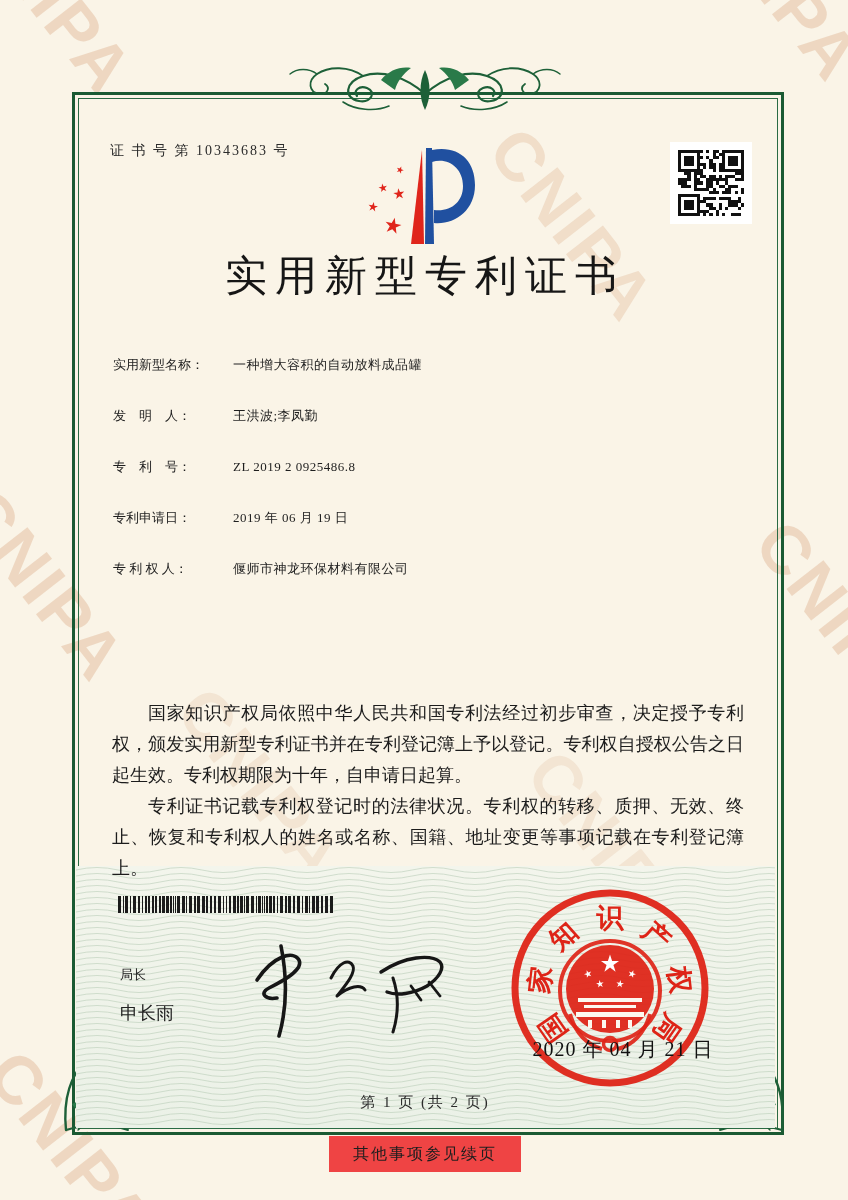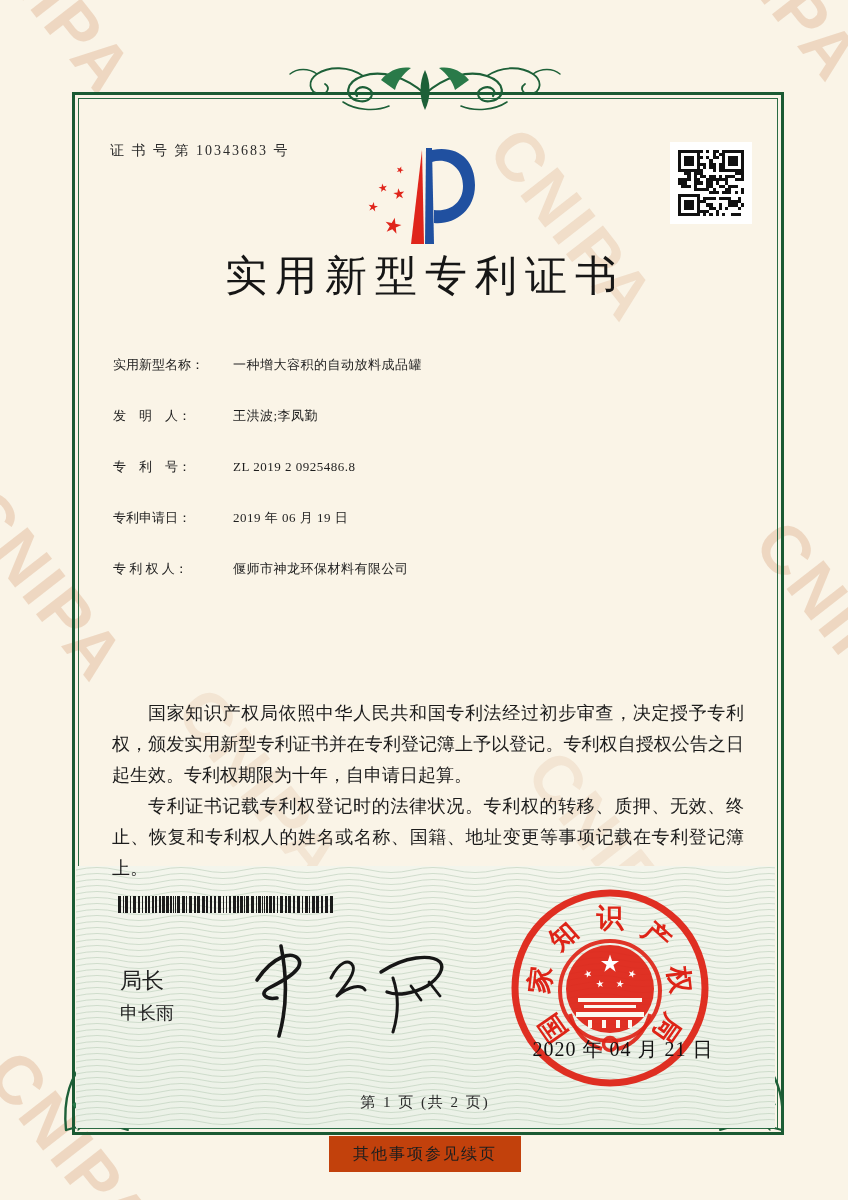--- a/index.html
+++ b/index.html
@@ -70,39 +70,39 @@
     position:absolute;left:76px;top:866px;width:699px;height:262px;
     background:linear-gradient(#f3f5ec,#ebf1e7);z-index:2;
   }
   .barcode{
     position:absolute;left:118px;top:896px;width:220px;height:17px;z-index:3;
     display:flex;align-items:stretch;
   }
   .barcode div{background:#1b1b1b;height:100%;}
   .sig-title{
     position:absolute;left:120px;top:966px;z-index:3;
-    font-family:Liberation Mono, monospace;font-size:22px;color:#222;
+    font-family:Liberation Mono, monospace;font-size:13px;color:#222;
   }
   .sig-name{
     position:absolute;left:120px;top:1001px;z-index:3;
     font-family:"Liberation Sans","DejaVu Sans",sans-serif;font-size:18px;color:#222;
   }
   .signature{position:absolute;left:235px;top:938px;z-index:3;}
   .seal{position:absolute;left:508px;top:886px;z-index:3;}
   .seal-date{
     position:absolute;left:523px;top:1036px;width:200px;z-index:4;
     font-size:20px;color:#111;letter-spacing:1px;text-align:center;
   }
   .page-info{
     position:absolute;left:72px;top:1093px;width:706px;z-index:3;
     text-align:center;font-size:15px;letter-spacing:2px;color:#2a2a2a;
   }
   .footer-note{
     position:absolute;left:329px;top:1136px;width:192px;height:36px;z-index:3;
-    background:#c2410c;text-align:center;line-height:36px;
+    background:#ef4444;text-align:center;line-height:36px;
     font-size:16px;letter-spacing:2px;color:#1e1e1e;
   }
 </style>
 </head>
 <body>
 
 <div class="page">
 
   <div class="wm wm-a">CNIPA</div>
   <div class="wm wm-b">CNIPA</div>

